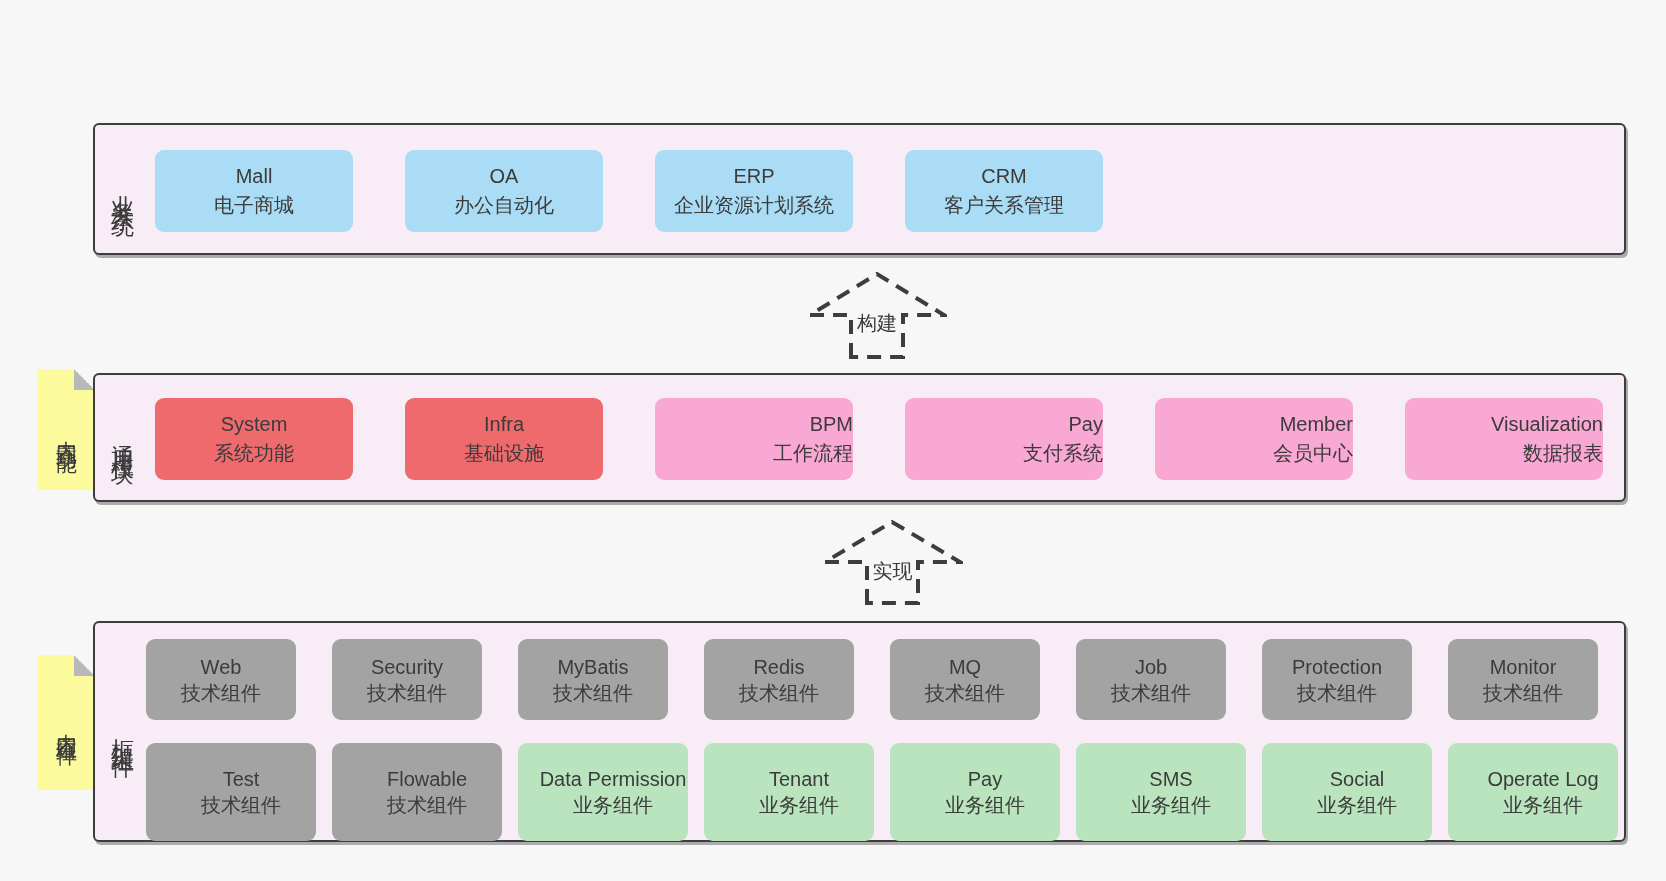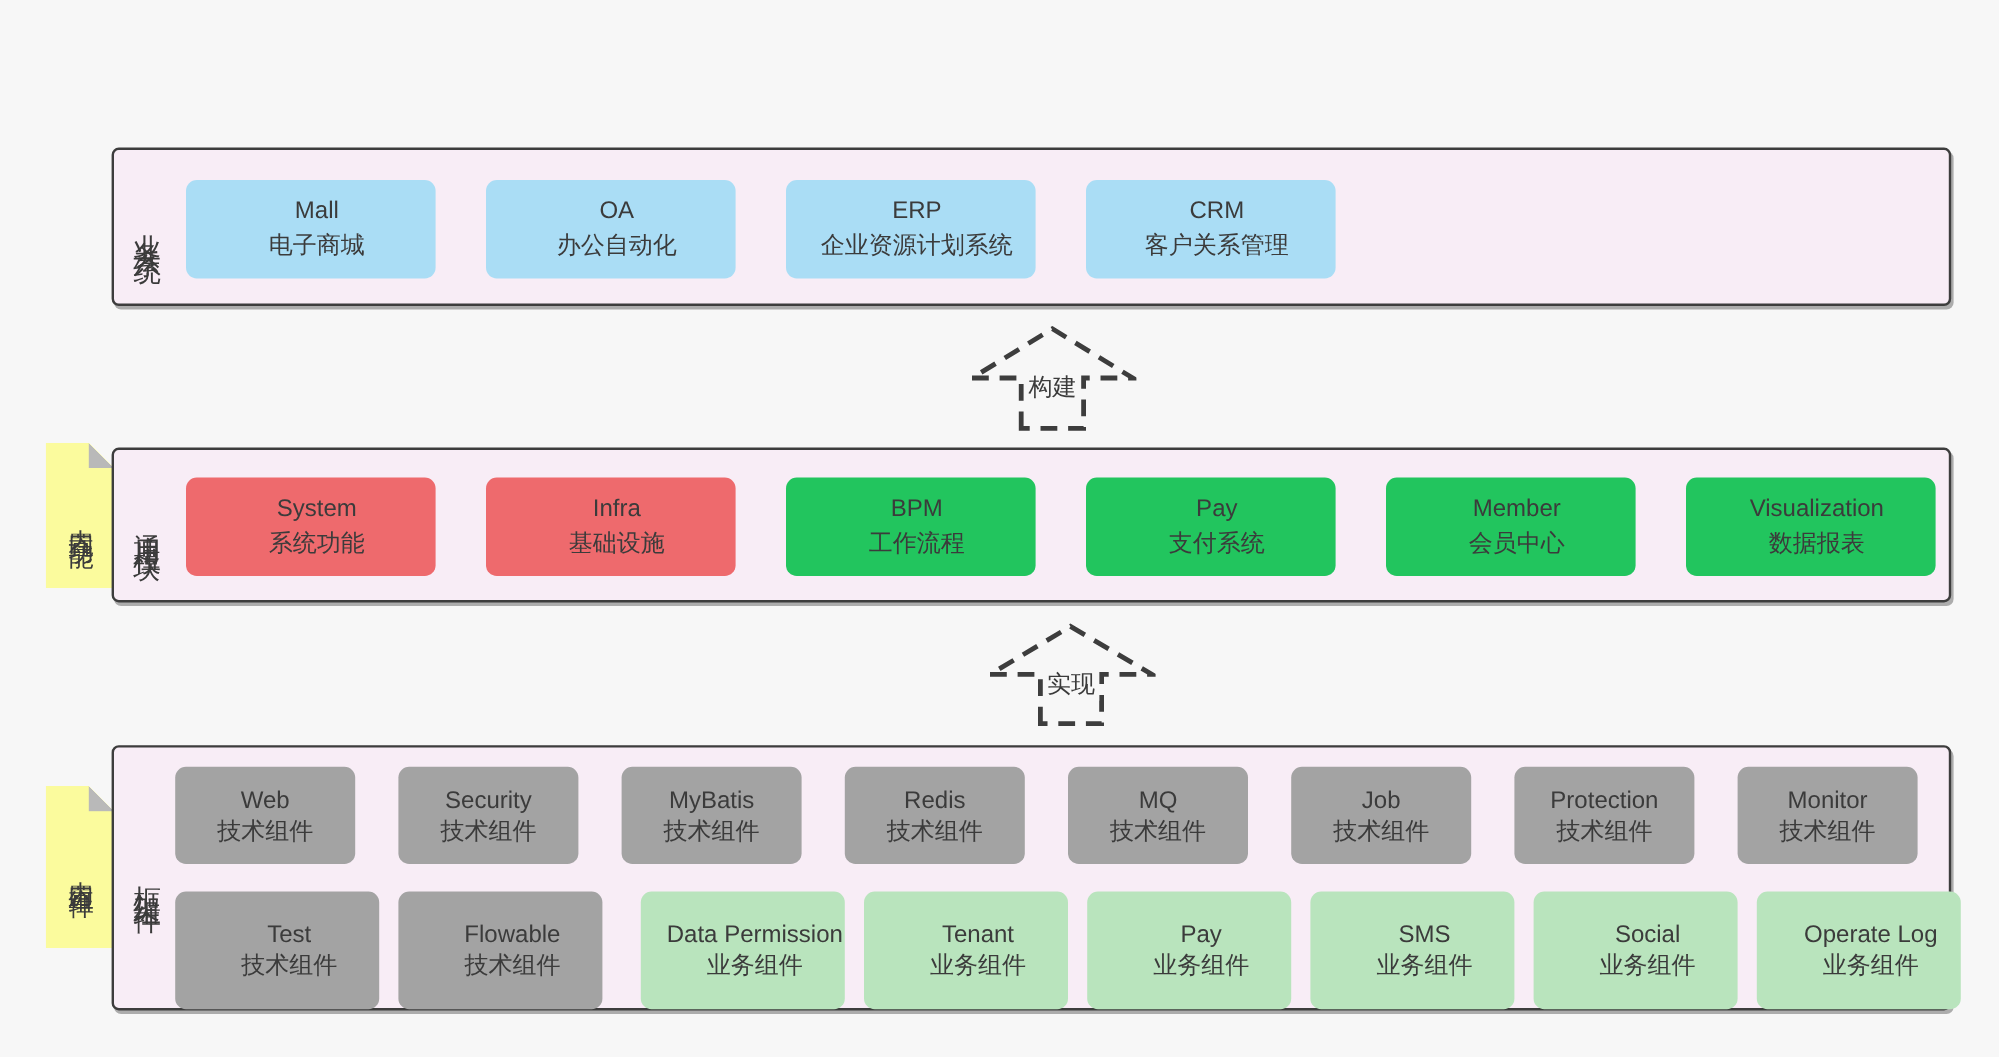--- a/index.html
+++ b/index.html
@@ -50,33 +50,33 @@
     position:absolute;
     border-radius:9px;
     display:flex;
     flex-direction:column;
     align-items:center;
     justify-content:center;
     text-align:center;
     font-size:20px;
     line-height:29px;
   }
-  .box.big { width:198px; height:82px;padding-left:10px; }
+  .box.big { width:198px; height:82px; }
   .business .box.big { top:25px; }
   .modules  .box.big { top:23px; }
 
   .box.small { width:150px; line-height:26px; }
   .components .row1 .box.small { top:16px;  height:81px; }
   .components .row2 .box.small { top:120px; height:98px;padding-left:20px; }
 
   .blue       { background:#aaddf5; }
   .red        { background:#ee6a6d; }
-  .pink       { background:#22c55e; }
+  .pink       { background:#f9a8d4;align-items:flex-end; }
   .green      { background:#a3a3a3; }
-  .lightgreen { background:#b9e4bd;margin-left:16px; }
+  .lightgreen { background:#b9e4bd; }
 
   .box-title, .box-subtitle { display:block; }
 
   
   .arrow { position:absolute; z-index:1; }
   .arrow svg { display:block; }
   .arrow-label {
     position:absolute;
     left:50%; top:40px;
     transform:translateX(-50%);

